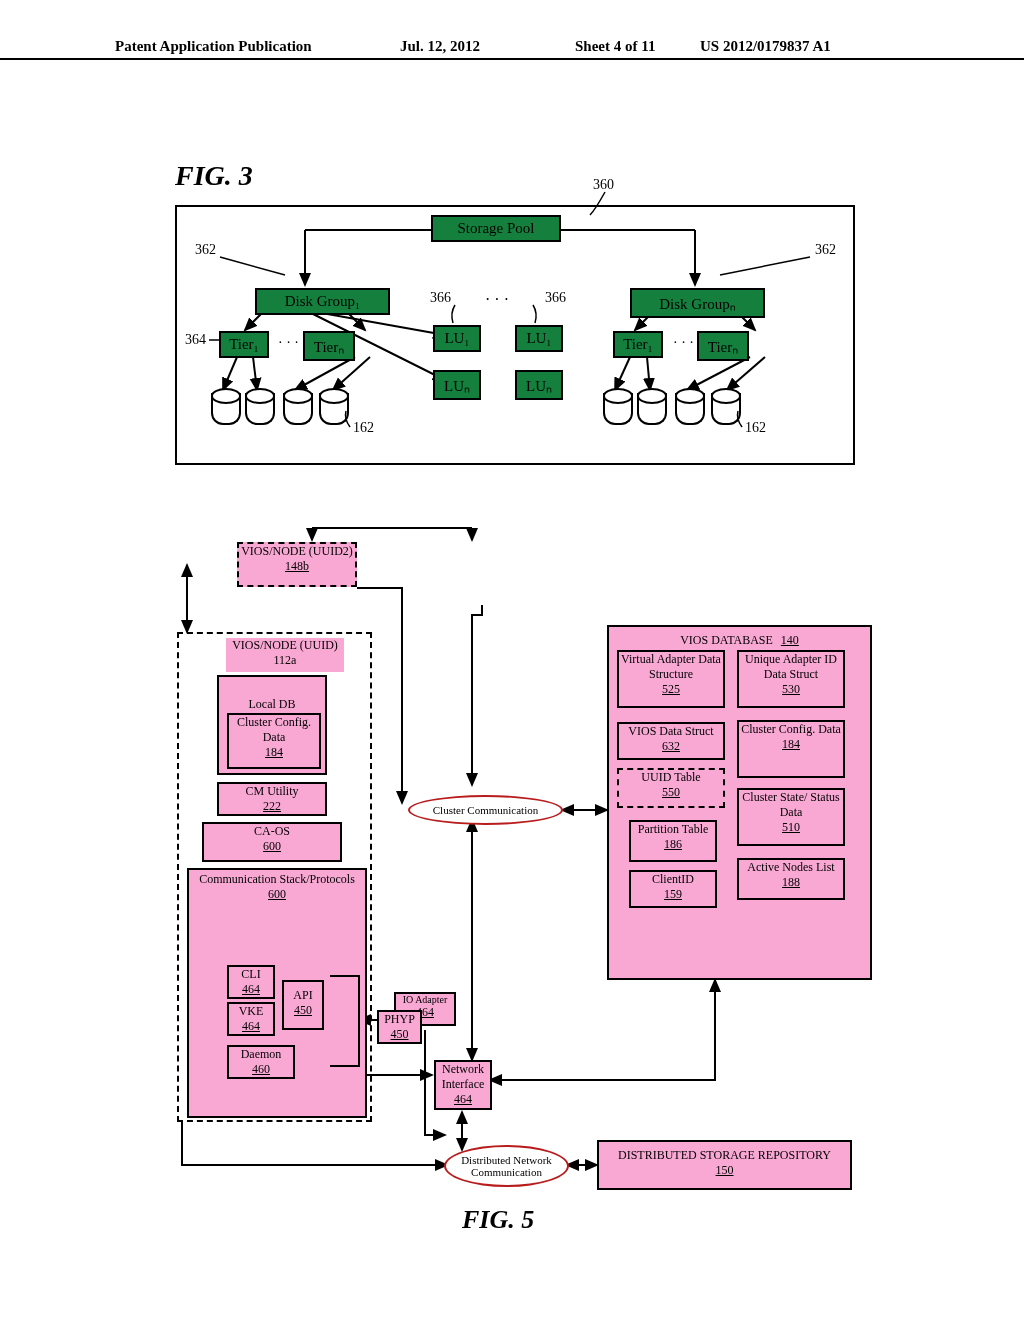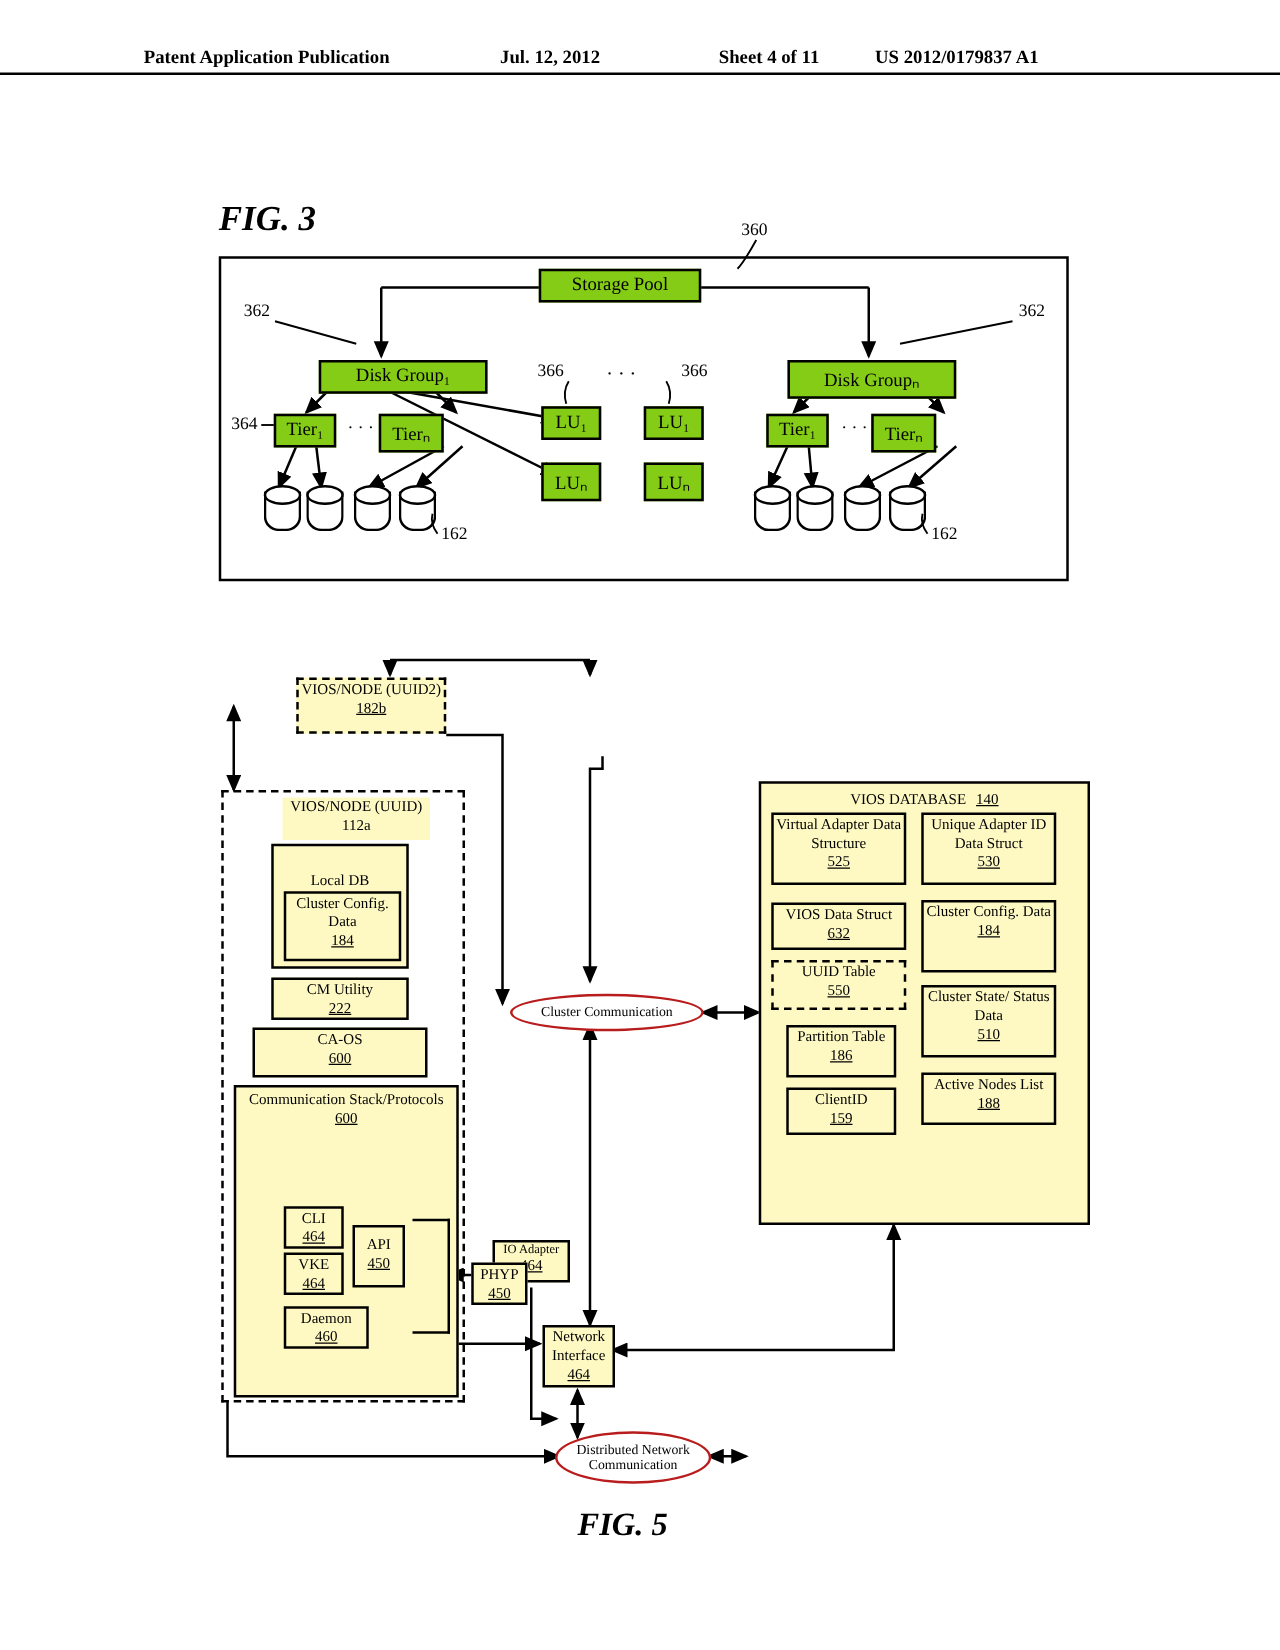--- a/index.html
+++ b/index.html
@@ -29,21 +29,21 @@
     width: 680px; height: 290px;
   }
   .fig3-title {
     position:absolute; top:-15px; left:0;
     font-style: italic; font-weight:bold; font-size:28px;
   }
   .fig3-frame {
     position:absolute; top:30px; left:0; width:680px; height:260px;
     border: 2.5px solid #000;
   }
-  .box { position:absolute; border:2px solid #000; background:#84cc16; text-align:center; font-size:15px; padding:3px 6px; }
+  .box { position:absolute; border:2px solid #000; background:#15803d; text-align:center; font-size:15px; padding:3px 6px; }
   .label { position:absolute; font-size:14px; }
   .cylinder {
     position:absolute; width:30px; height:34px;
   }
   .cylinder::before {
     content:""; position:absolute; top:0; left:0; right:0; height:30px;
     border:2px solid #000; border-top:none;
     border-radius: 0 0 12px 12px;
   }
   .cylinder::after {
@@ -52,21 +52,21 @@
     background:#fff;
   }
   svg.arrows { position:absolute; top:0; left:0; }
 
   
   .fig5 {
     position: absolute;
     top: 520px; left: 162px;
     width: 720px; height: 700px;
   }
-  .fbox { position:absolute; border:2px solid #000; background:#fef9c3; text-align:center; }
+  .fbox { position:absolute; border:2px solid #000; background:#f9a8d4; text-align:center; }
   .fbox .nm { font-size:12px; }
   .fbox .rf { font-size:12px; text-decoration: underline; }
   .dashed { border:2px dashed #000; }
   .fig5-title {
     position:absolute; left:300px; top:685px;
     font-style: italic; font-weight:bold; font-size:26px;
   }
 
   .ellipse {
     position:absolute; border:2px solid #b91c1c; border-radius:50%;
@@ -209,21 +209,21 @@
     <path d="M328,560 h225 v-100" stroke="#000" fill="none" stroke-width="2" marker-end="url(#ah5)" marker-start="url(#ah5b)"></path>
 
     <path d="M20,600 v45 h265" stroke="#000" fill="none" stroke-width="2" marker-end="url(#ah5)"></path>
 
     <path d="M202,540 v15 h68" stroke="#000" fill="none" stroke-width="2" marker-end="url(#ah5)"></path>
   </svg>
 
 
   <div class="fbox dashed" style="top:22px; left:75px; width:120px; height:45px;">
     <div class="nm">VIOS/NODE (UUID2)</div>
-    <div class="rf">182b</div>
+    <div class="rf">148b</div>
   </div>
 
   <div class="fbox dashed" style="top:112px; left:15px; width:195px; height:490px; background:transparent;"></div>
 
   <div class="fbox" style="top:118px; left:64px; width:118px; height:34px; border:none;">
     <div class="nm">VIOS/NODE (UUID)</div>
     <div class="nm">112a</div>
   </div>
   <div class="fbox" style="top:155px; left:55px; width:110px; height:100px;">
     <div class="nm" style="padding-top:20px;">Local DB</div>
@@ -317,15 +317,19 @@
   </div>
   <div class="fbox" style="top:338px; left:575px; width:108px; height:42px;">
     <div class="nm">Active Nodes List</div>
     <div class="rf">188</div>
   </div>
   <div class="fbox" style="top:350px; left:467px; width:88px; height:38px;">
     <div class="nm">ClientID</div>
     <div class="rf">159</div>
   </div>
 
+  <div class="fbox" style="top:620px; left:435px; width:255px; height:50px;">
+    <div class="nm" style="padding-top:6px;">DISTRIBUTED STORAGE REPOSITORY</div>
+    <div class="rf">150</div>
+  </div>
 
   <div class="fig5-title">FIG. 5</div>
 </div>
 
 </body></html>

